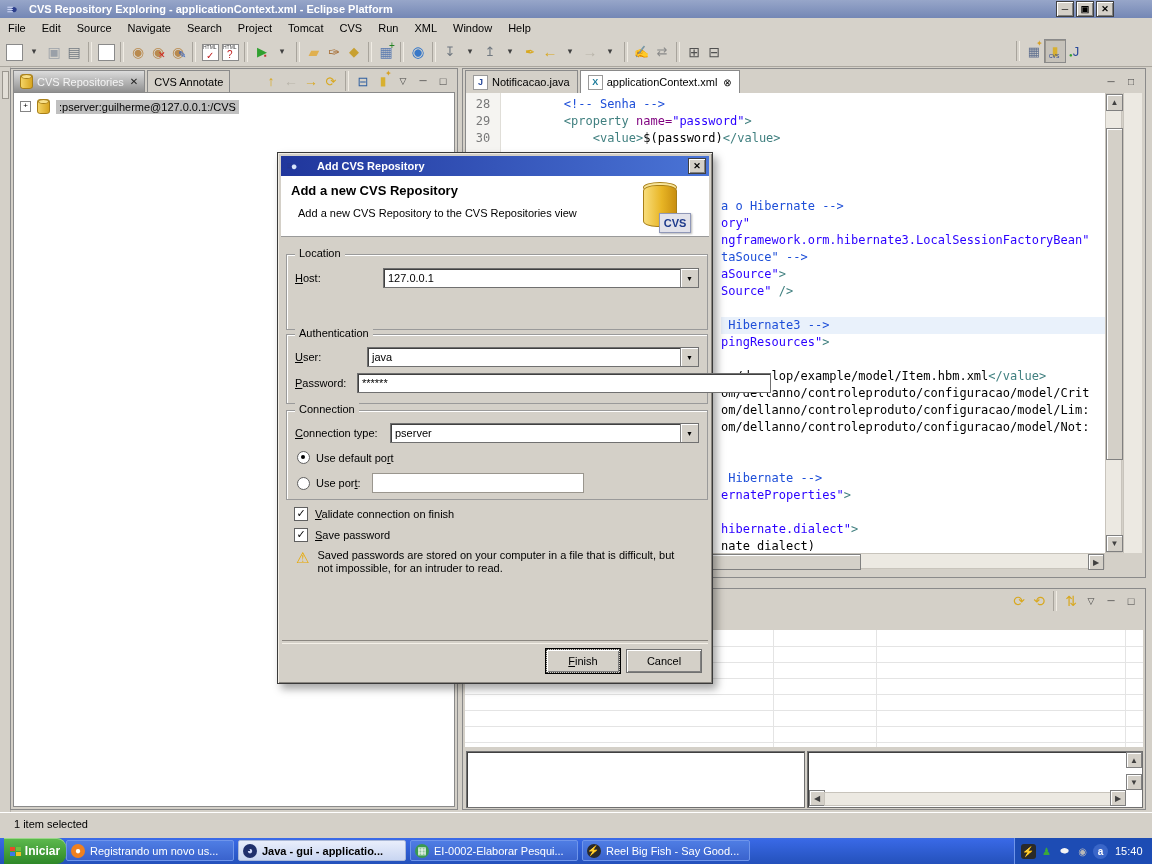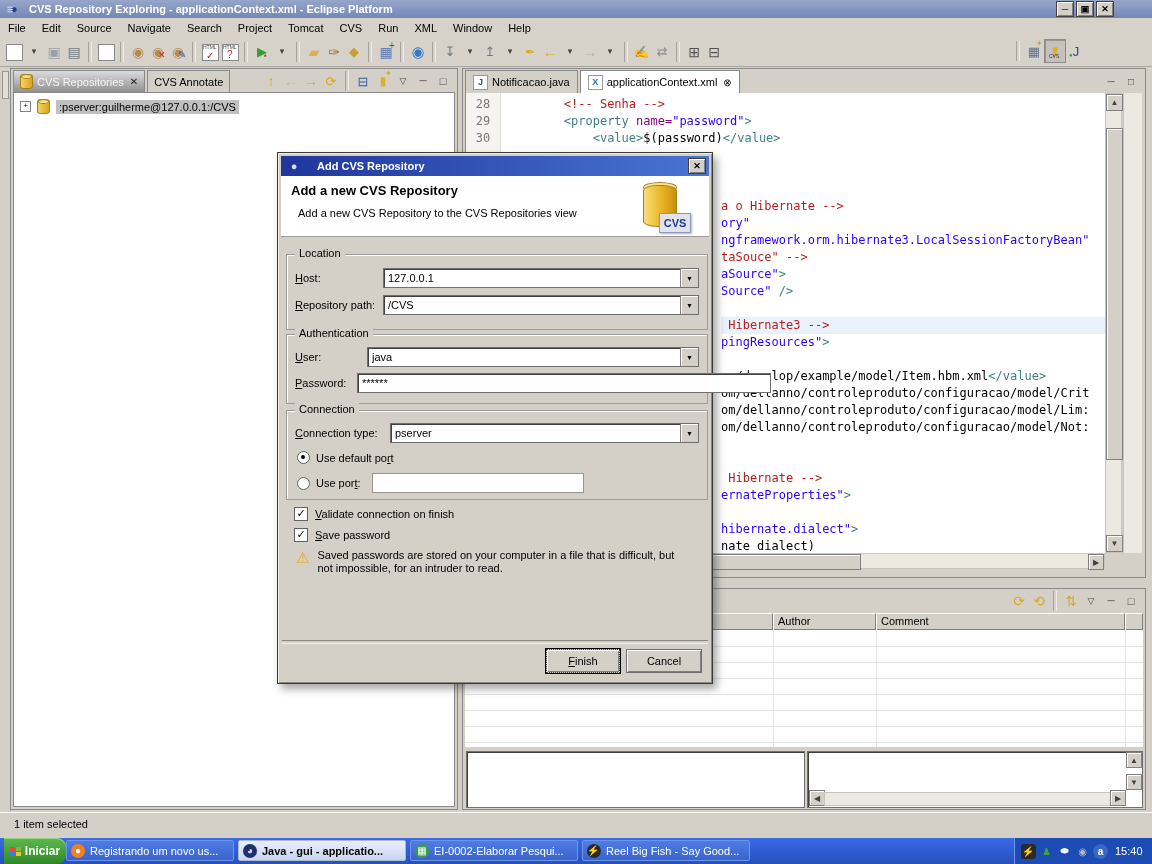--- a/index.html
+++ b/index.html
@@ -49,21 +49,21 @@
   #editor{left:462px;top:68px;width:684px;height:510px;}
   .etab{height:22px;display:flex;align-items:center;padding:0 7px;border:1px solid #8a8a8a;border-bottom:none;margin-left:2px;background:#d4d0c8;white-space:nowrap;}
   .etab.active{background:#fff;}
   .ficon{width:13px;height:13px;border:1px solid #9a9a9a;background:#fff;font-size:9px;font-weight:bold;display:flex;align-items:center;justify-content:center;margin-right:4px;}
   #editortb{position:absolute;right:4px;top:2px;display:flex;}
   #codearea{position:absolute;left:2px;top:24px;width:640px;height:460px;background:#fff;overflow:hidden;border-left:1px solid #8a8a8a;}
   #gutter{position:absolute;left:0;top:0;width:34px;height:100%;background:#f5f4f1;border-right:1px solid #e0ded8;}
   .lnum{position:absolute;right:4px;width:26px;text-align:center;color:#787878;font-family:"DejaVu Sans Mono",monospace;font-size:12px;line-height:17px;}
   .code-line{position:absolute;height:17px;line-height:17px;font-family:"DejaVu Sans Mono",monospace;font-size:12px;white-space:pre;}
   .code-line.hl{background:#e9f1fb;right:0;}
-  .c-comment{color:#b91c1c;} .c-tag{color:#3F7F7F;} .c-attr{color:#7F007F;} .c-value{color:#2A00FF;} .c-text{color:#000;}
+  .c-comment{color:#1d4ed8;} .c-tag{color:#3F7F7F;} .c-attr{color:#7F007F;} .c-value{color:#2A00FF;} .c-text{color:#000;}
   
   .sb{background:#ece9e2;border:1px solid #c8c4bc;box-sizing:border-box;}
   .sbtn{position:absolute;width:15px;height:15px;background:#d4d0c8;border:1px solid #808080;box-shadow:inset 1px 1px #fff;
     display:flex;align-items:center;justify-content:center;font-size:8px;color:#404040;}
   .sthumb{position:absolute;background:#d4d0c8;border:1px solid #808080;box-shadow:inset 1px 1px #fff;}
   #vscroll{position:absolute;left:642px;top:24px;width:17px;height:460px;}
   #hscroll{position:absolute;left:2px;top:484px;width:640px;height:16px;}
   #overview{position:absolute;left:660px;top:24px;width:18px;height:460px;background:#ece9e2;border-left:1px solid #c8c4bc;}
   
   #bottompanel{left:462px;top:588px;width:684px;height:222px;}
@@ -408,26 +408,20 @@
       <div class="tbi" style="width: 14px;">
         <span style="color: rgb(64, 64, 64); font-size: 9px;">▽</span>
       </div>
       <div class="tbi" style="width: 16px;">
         <span style="color: rgb(64, 64, 64); font-size: 10px;">─</span>
       </div>
       <div class="tbi" style="width: 16px;">
         <span style="color: rgb(64, 64, 64); font-size: 11px;">□</span>
       </div>
     </div>
-  <div id="bpheader">
-      <div class="hcell" style="left: 0px; width: 308px;"></div>
-      <div class="hcell" style="left: 308px; width: 103px;">Author</div>
-      <div class="hcell" style="left: 411px; width: 249px;">Comment</div>
-      <div class="hcell" style="left: 660px; width: 18px;"></div>
-    </div>
   <div id="bprows">
       <div class="rowline" style="top: 16px;"></div>
       <div class="rowline" style="top: 32px;"></div>
       <div class="rowline" style="top: 48px;"></div>
       <div class="rowline" style="top: 64px;"></div>
       <div class="rowline" style="top: 80px;"></div>
       <div class="rowline" style="top: 96px;"></div>
       <div class="rowline" style="top: 112px;"></div>
       <div class="colline" style="left: 308px;"></div>
       <div class="colline" style="left: 411px;"></div>
@@ -508,27 +502,20 @@
 
   <div class="group" style="top:101px;height:74px">
     <span class="glabel">Location</span>
     <div class="frow" style="left:8px;top:13px;width:404px">
       <span style="width:88px"><u>H</u>ost:</span>
       <div class="combo" style="flex:1">
         <span class="val">127.0.0.1</span>
         <span class="btn">▼</span>
       </div>
     </div>
-    <div class="frow" style="left:8px;top:40px;width:404px">
-      <span style="width:88px"><u>R</u>epository path:</span>
-      <div class="combo" style="flex:1">
-        <span class="val">/CVS</span>
-        <span class="btn">▼</span>
-      </div>
-    </div>
   </div>
 
   <div class="group" style="top:181px;height:68px">
     <span class="glabel">Authentication</span>
     <div class="frow" style="left:8px;top:12px;width:404px">
       <span style="width:72px"><u>U</u>ser:</span>
       <div class="combo" style="flex:1">
         <span class="val">java</span>
         <span class="btn">▼</span>
       </div>

